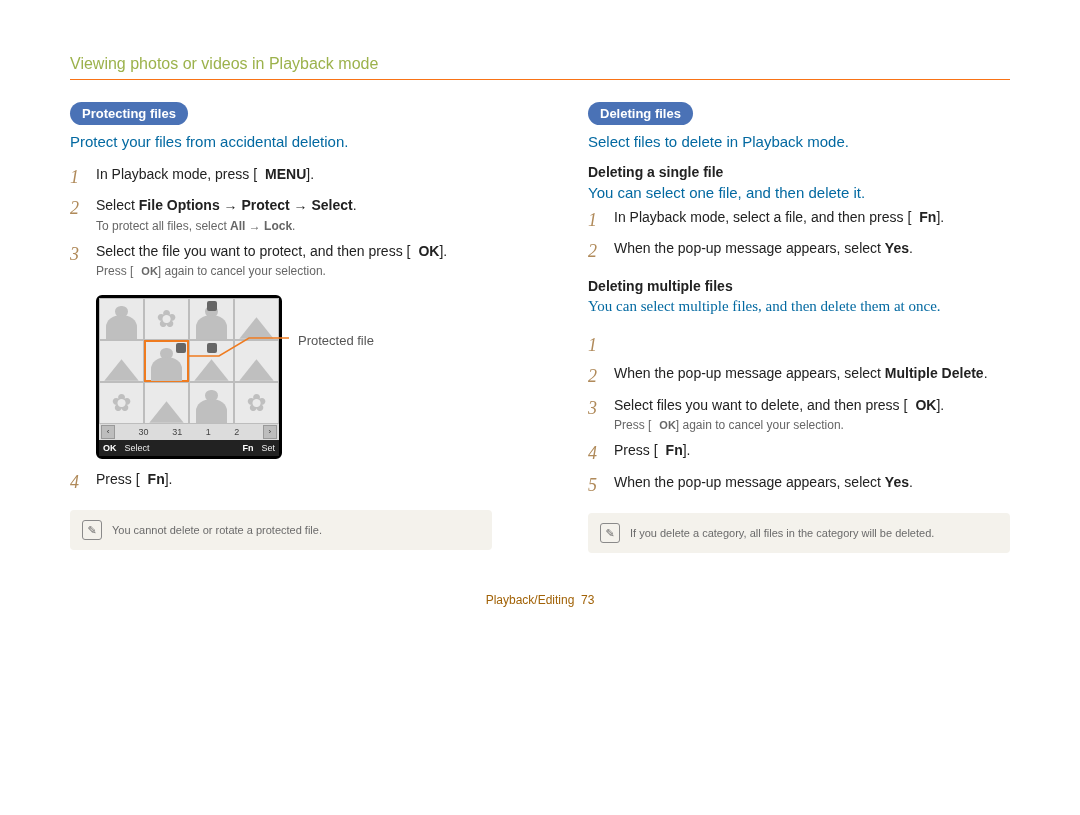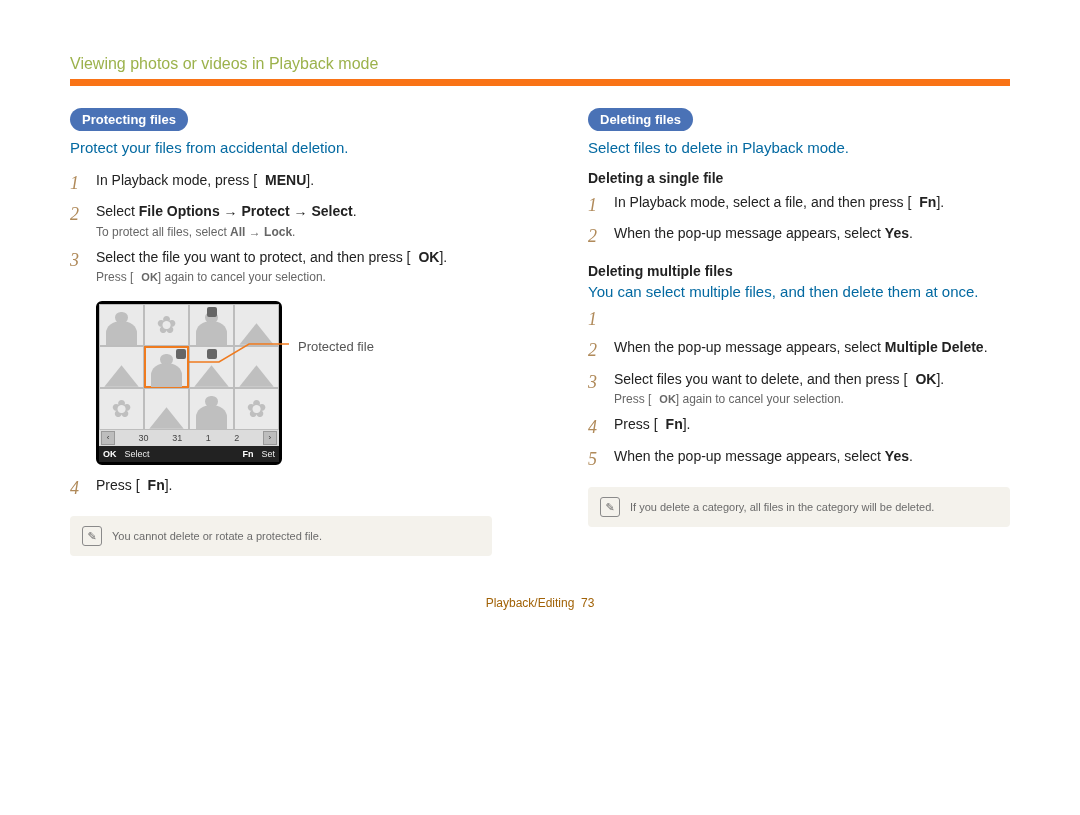--- a/index.html
+++ b/index.html
@@ -12,21 +12,21 @@
     background: #fff;
     box-sizing: border-box;
   }
   .page {
     padding: 55px 70px 30px 70px;
   }
   .page-title {
     color: #9cb24c;
     font-size: 16px;
     font-weight: 400;
-    border-bottom: 7px solid #f97316;
+    border-bottom: 1px solid #f97316;
     padding-bottom: 6px;
     margin-bottom: 22px;
   }
   .columns {
     display: flex;
     gap: 96px;
   }
   .col {
     flex: 1 1 0;
     min-width: 0;
@@ -365,37 +365,38 @@
         <span class="note-icon">✎</span>
         <span>You cannot delete or rotate a protected file.</span>
       </div>
     </div>
 
     <div class="col">
       <span class="pill">Deleting files</span>
       <div class="intro">Select files to delete in Playback mode.</div>
 
       <div class="subhead">Deleting a single file</div>
+      <div class="intro" style="margin-bottom:6px;">You can select one file, and then delete it.</div>
 
       <div class="step-row">
         <div class="step-num">1</div>
         <div class="step-body">
           <span>In Playback mode, select a file, and then press [</span><span class="keycap big">Fn</span><span>].</span>
         </div>
       </div>
 
       <div class="step-row">
         <div class="step-num">2</div>
         <div class="step-body">
           <span>When the pop-up message appears, select </span><span class="b">Yes</span><span>.</span>
         </div>
       </div>
 
       <div class="subhead">Deleting multiple files</div>
-      <div class="intro" style="margin-bottom:6px;">You can select multiple files, and then delete them at once.</div>
+      <div class="intro" style="margin-bottom:17px;font-family:Liberation Serif, serif;">You can select multiple files, and then delete them at once.</div>
 
       <div class="step-row">
         <div class="step-num">1</div>
       </div>
 
       <div class="step-row">
         <div class="step-num">2</div>
         <div class="step-body">
           <span>When the pop-up message appears, select </span><span class="b">Multiple Delete</span><span>.</span>
         </div>

